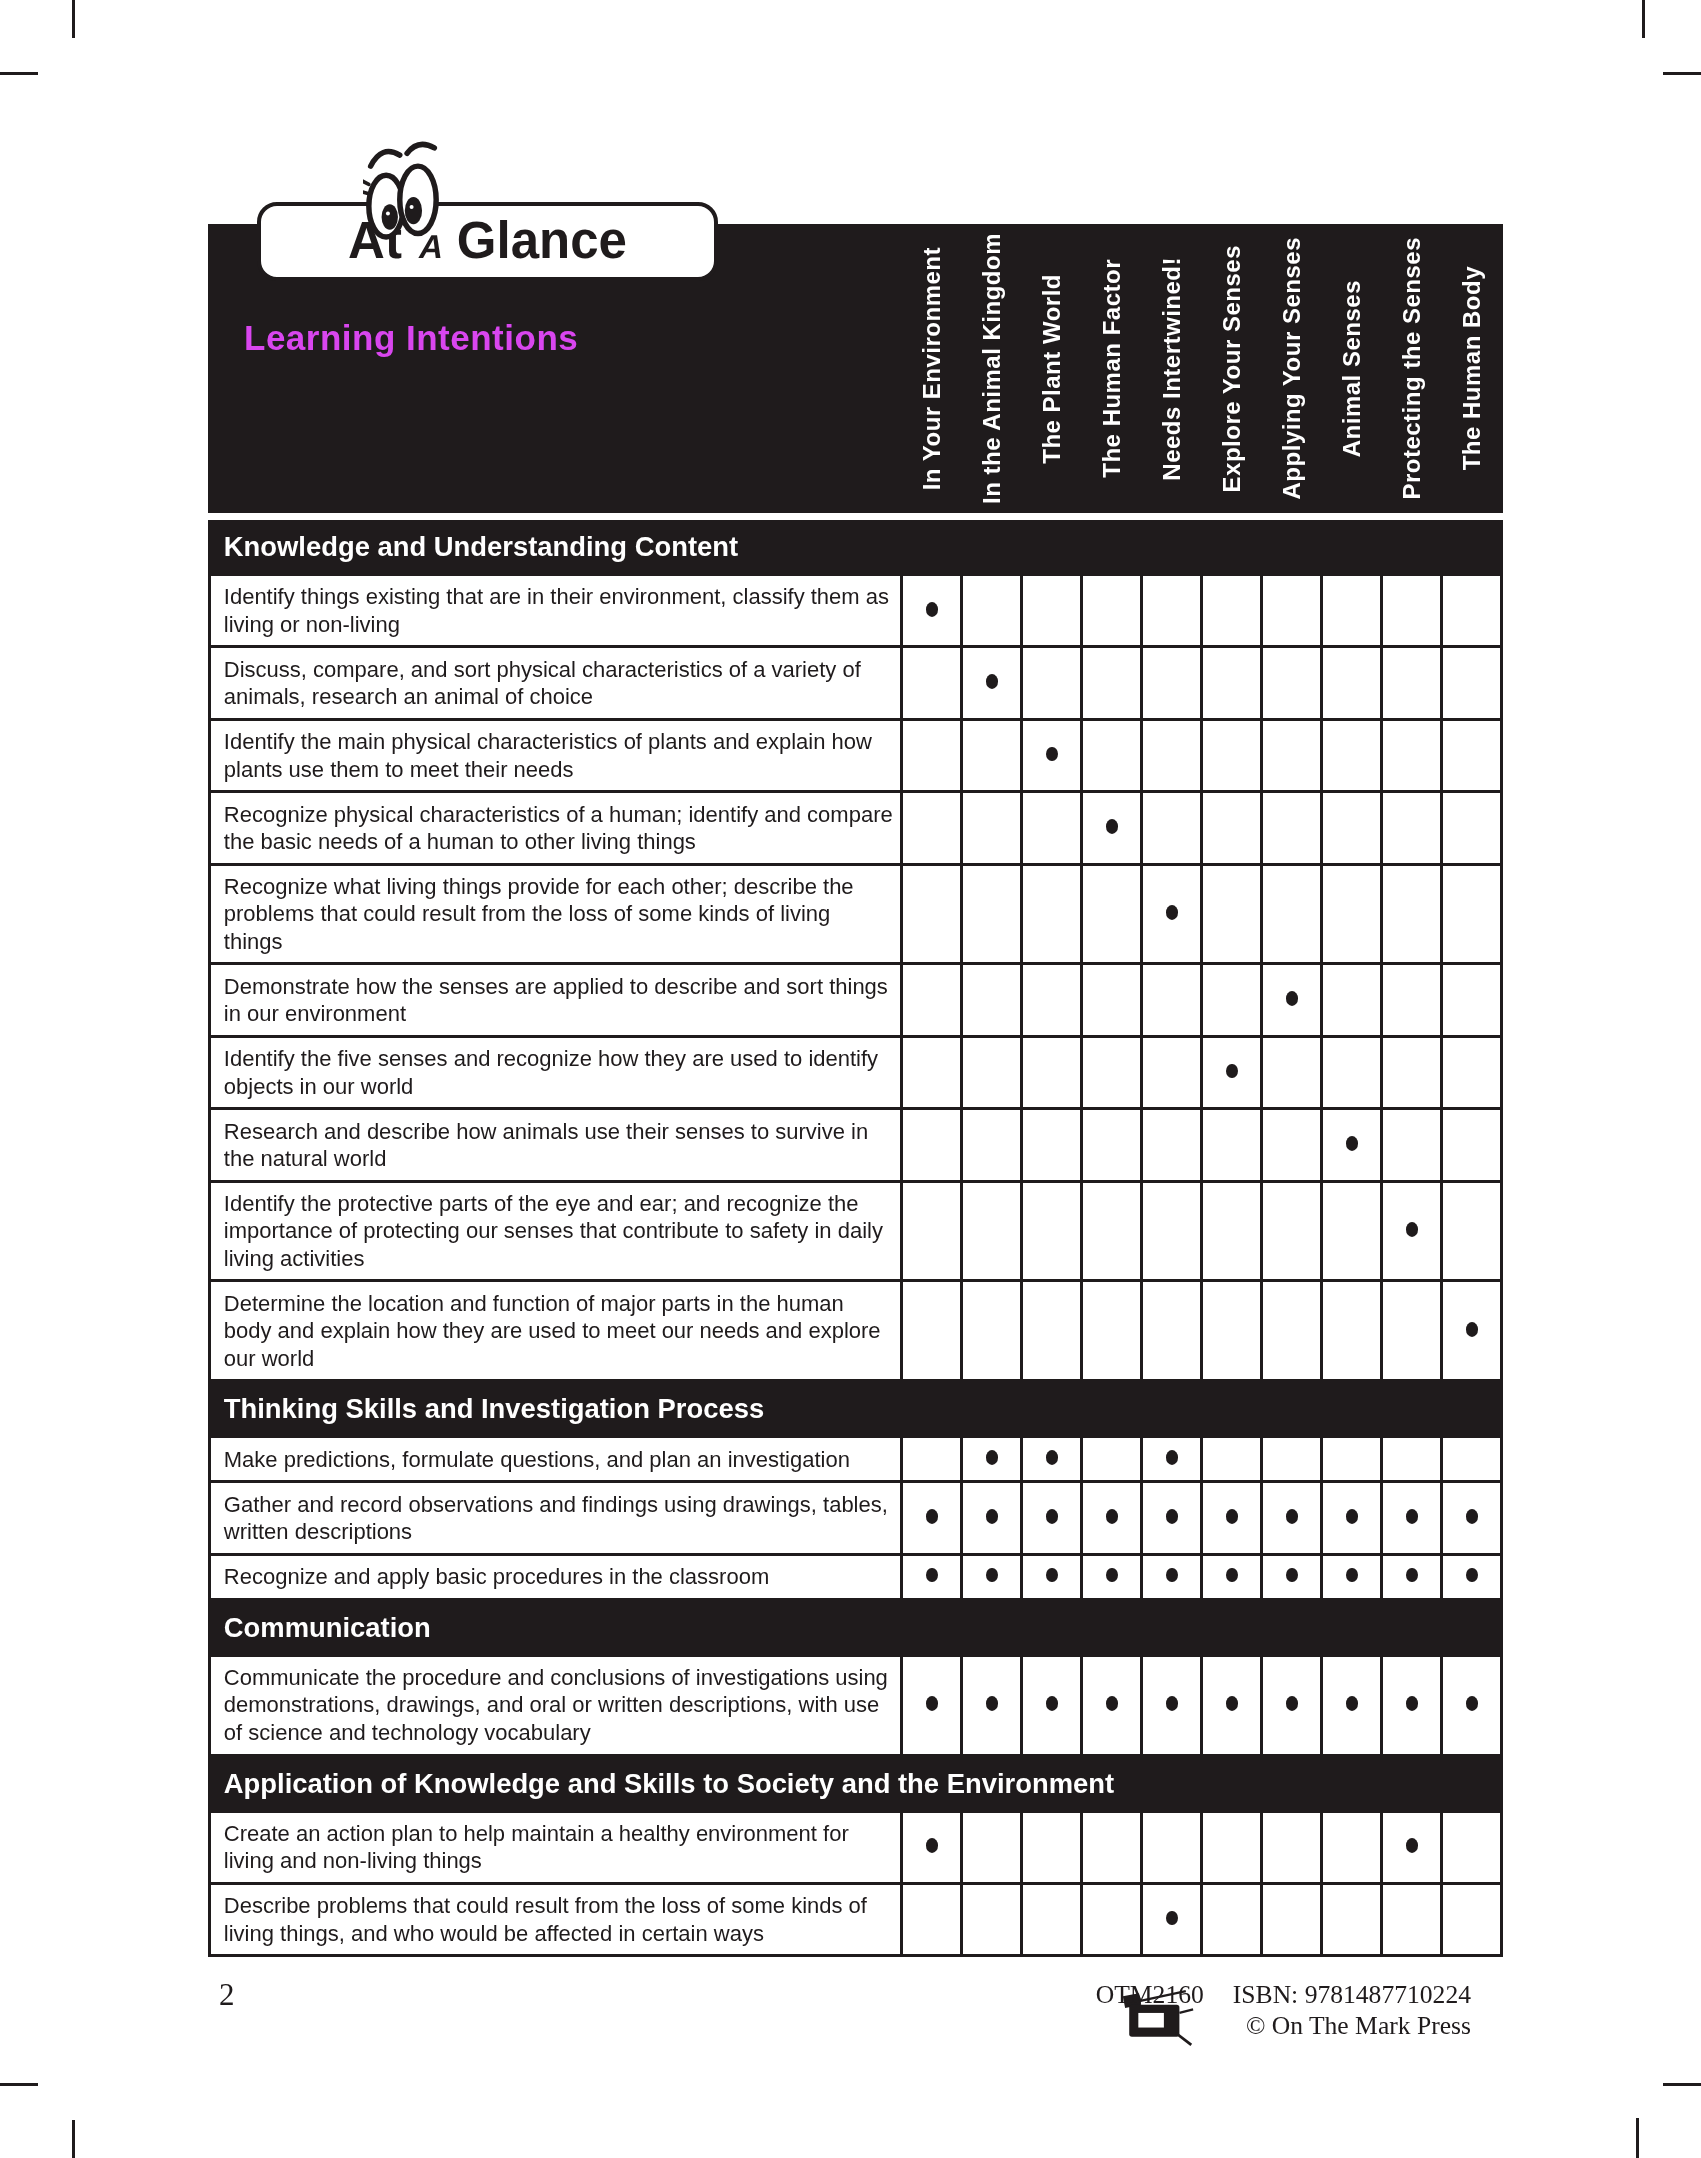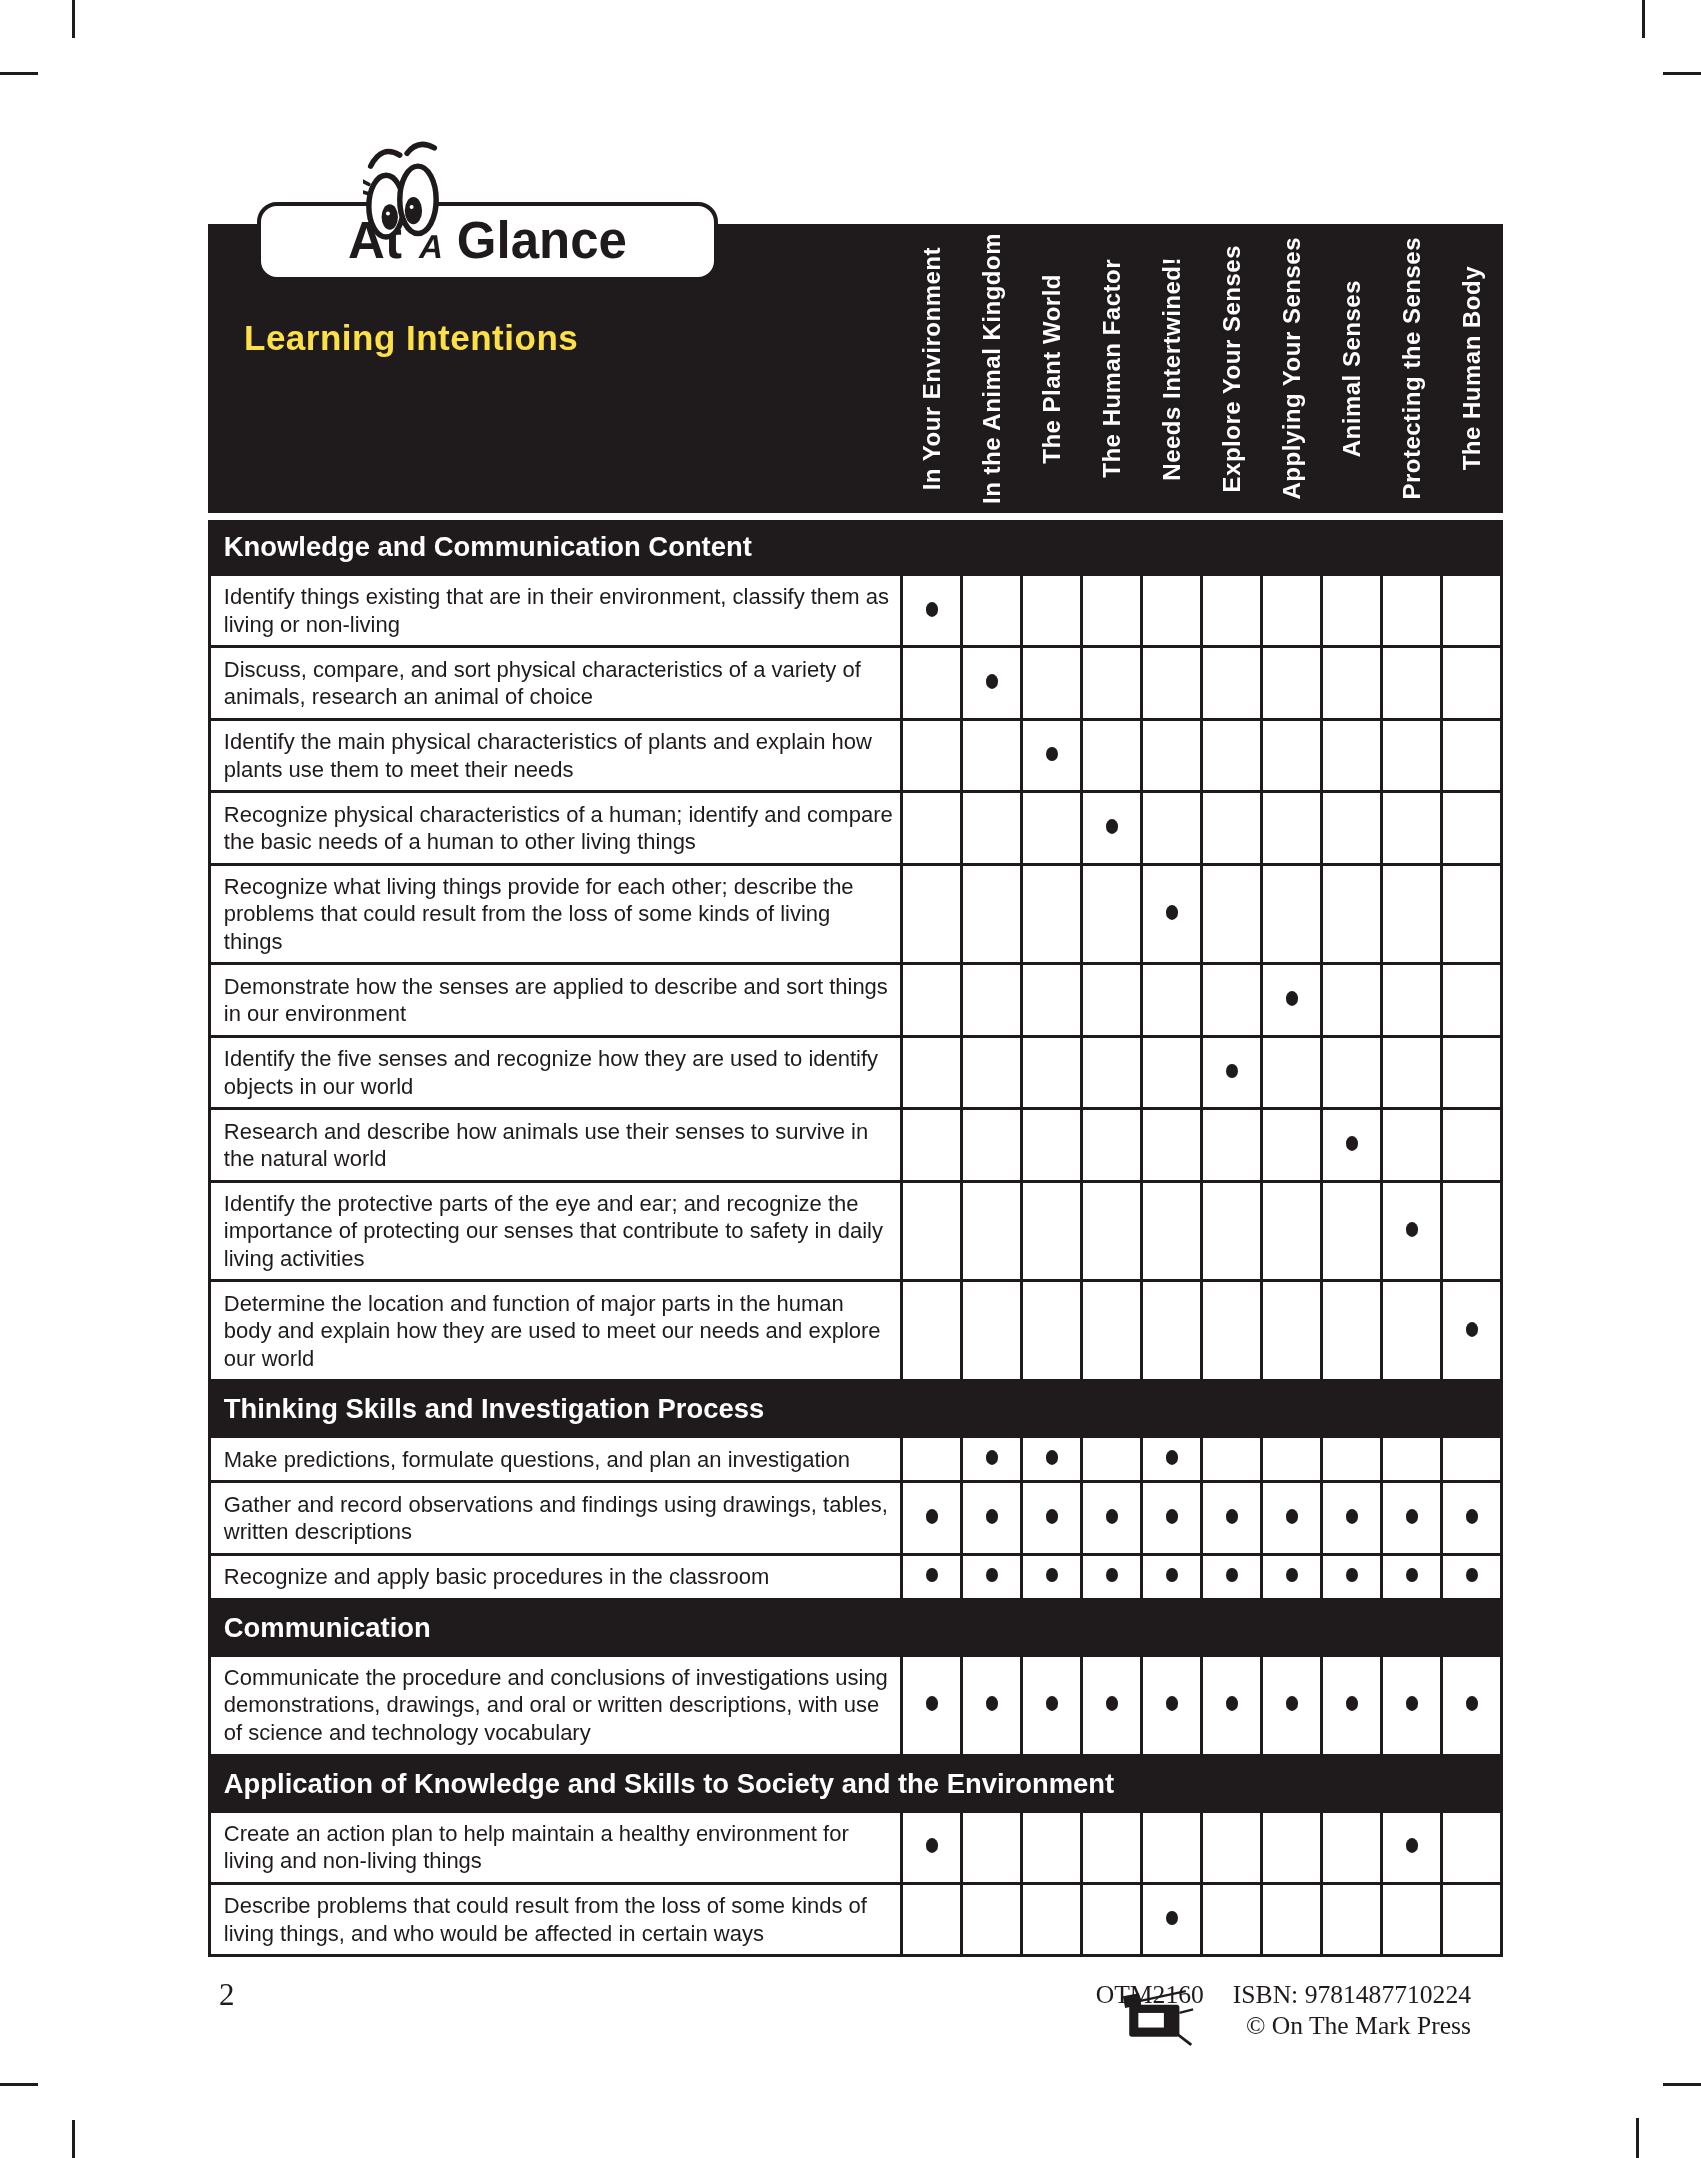--- a/index.html
+++ b/index.html
@@ -25,21 +25,21 @@
   td.cell{text-align:center;vertical-align:middle;background:#fff;}
   .dot{display:inline-block;width:12px;height:14.6px;border-radius:50%;background:#1f1b1c;}
   
   .logo-box{position:absolute;left:46px;top:-25px;width:461px;height:79px;background:#ffffff;
             border:4.6px solid #1f1b1c;border-radius:20px;box-sizing:border-box;z-index:2;
             display:flex;align-items:baseline;justify-content:center;padding-top:9.1px;}
   .lg-at,.lg-glance{font-size:51px;font-weight:bold;color:#1f1b1c;line-height:1;}
   .lg-a{font-size:33px;font-weight:bold;color:#1f1b1c;transform:skewX(-12deg);
         margin:0 12.8px 0 18.3px;line-height:1;}
   .eyes{position:absolute;left:152px;top:-90px;z-index:3;}
-  .li-title{position:absolute;left:33px;top:91px;color:#fde047;font-size:35px;
+  .li-title{position:absolute;left:33px;top:91px;color:#d946ef;font-size:35px;
             font-weight:bold;letter-spacing:0.5px;white-space:nowrap;}
   
   .page-num{position:absolute;left:219px;top:1977px;font-family:"Liberation Serif", serif;
             font-size:31px;color:#1f1b1c;}
   .printer{position:absolute;left:1120px;top:1981px;}
   .footer-meta{position:absolute;right:230px;top:1979px;text-align:right;
                font-family:"Liberation Serif", serif;font-size:25.6px;line-height:31px;
                color:#1f1b1c;}
   .footer-meta .isbn{margin-left:29px;}
 </style>
@@ -94,21 +94,21 @@
           <td class="colh"><span>Explore Your Senses</span></td>
           <td class="colh"><span>Applying Your Senses</span></td>
           <td class="colh"><span>Animal Senses</span></td>
           <td class="colh"><span>Protecting the Senses</span></td>
           <td class="colh"><span>The Human Body</span></td>
         </tr>
     </thead>
     <tbody id="matrix-body">
 
     <tr class="section-row">
-          <td colspan="11">Knowledge and Communication Content</td>
+          <td colspan="11">Knowledge and Understanding Content</td>
         </tr>
         <tr>
           <td class="desc">Identify things existing that are in their environment, classify them as living or non-living</td>
           <td class="cell"><span class="dot"></span></td>
           <td class="cell"></td>
           <td class="cell"></td>
           <td class="cell"></td>
           <td class="cell"></td>
           <td class="cell"></td>
           <td class="cell"></td>

